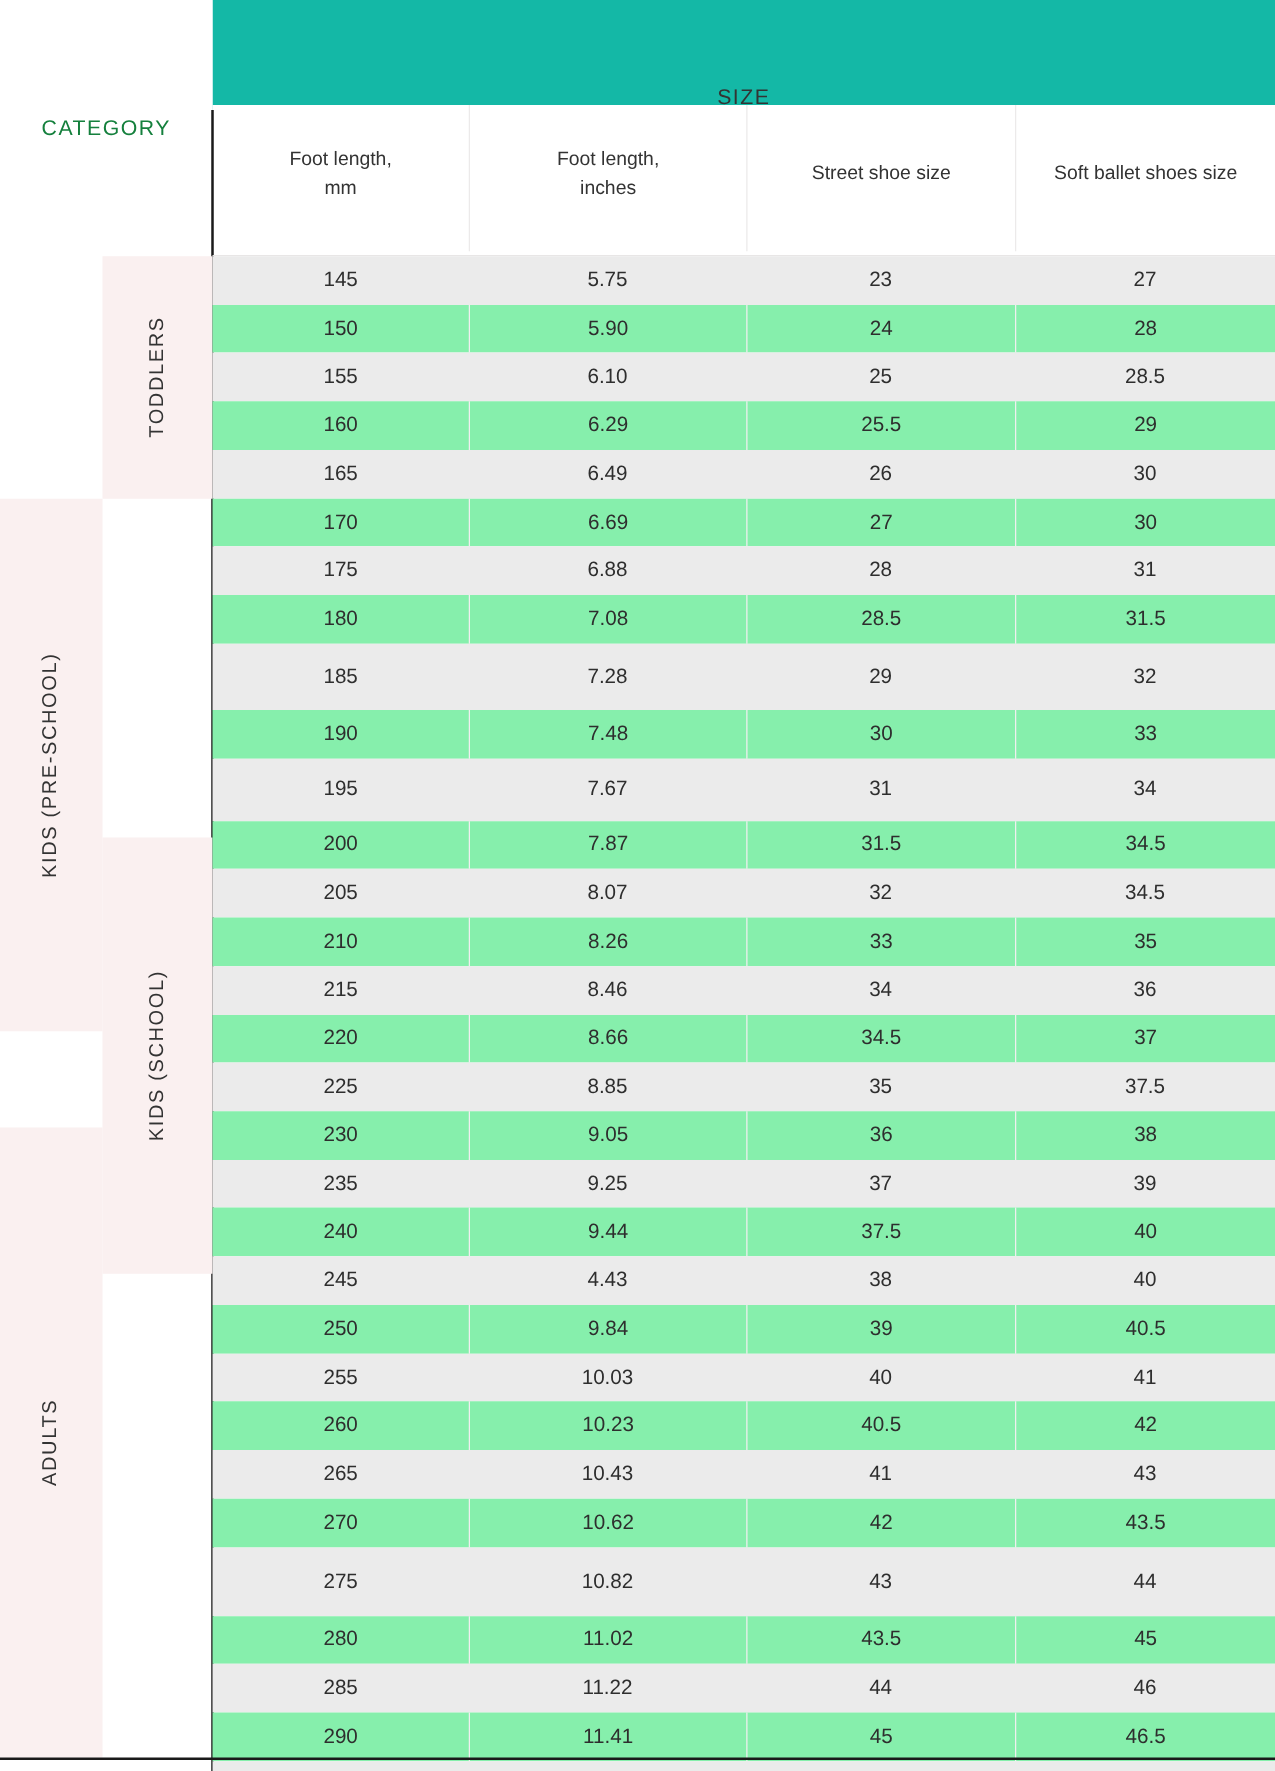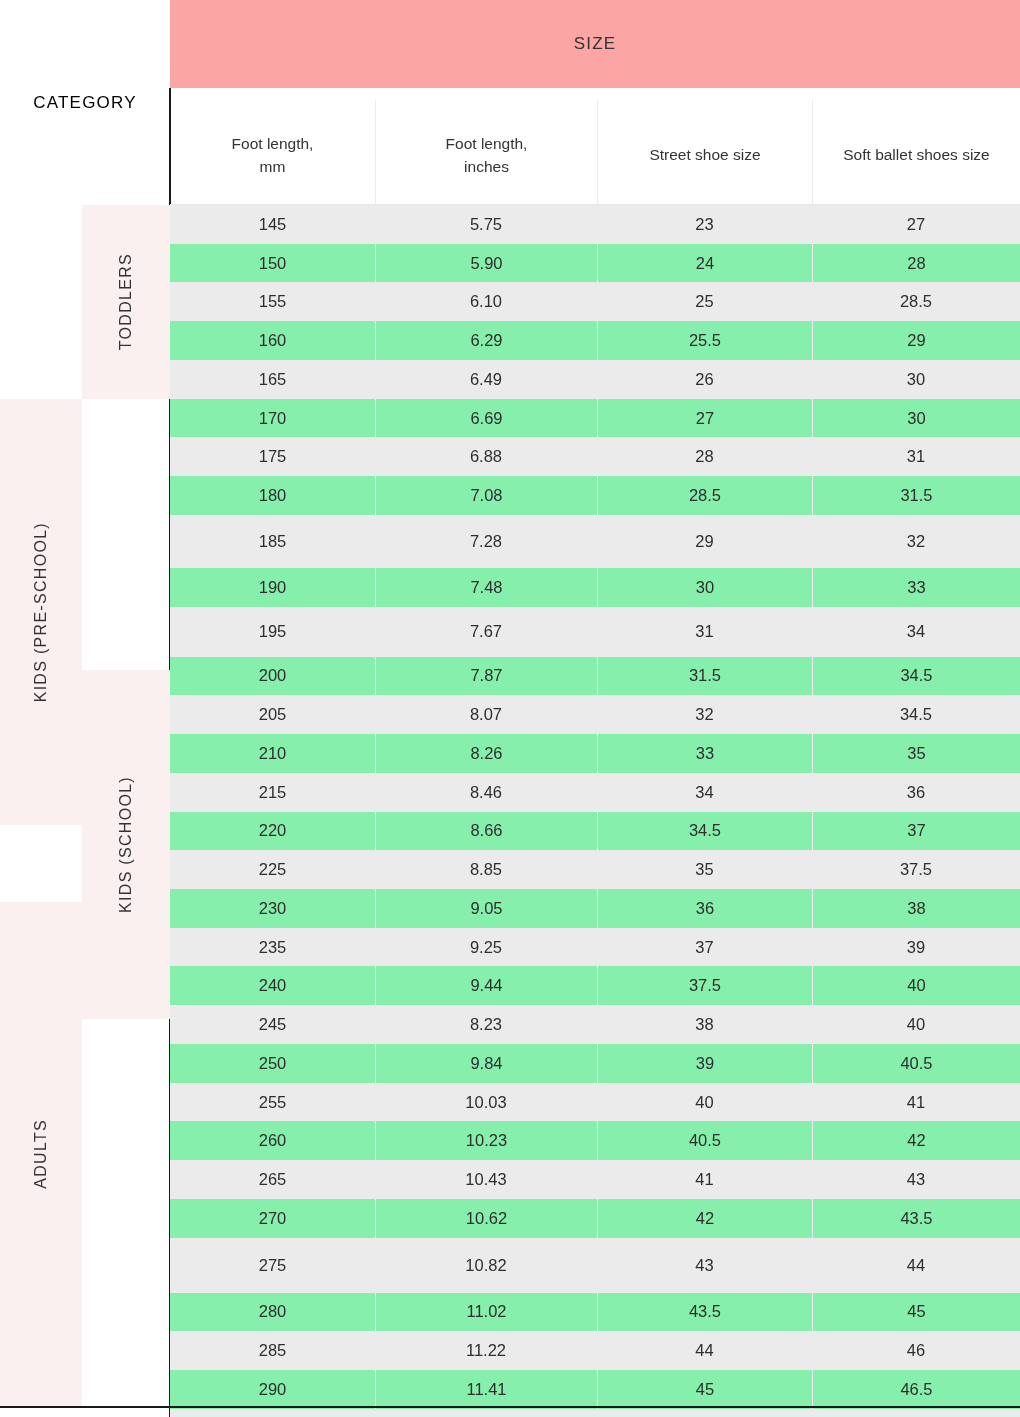--- a/index.html
+++ b/index.html
@@ -27,23 +27,23 @@
     position: absolute;
     left: 0; top: 0;
     width: 1020px;
     height: 205px;
   }
   .header-size-band {
     position: absolute;
     left: 170px; top: 0;
     width: 850px;
     height: 88px;
-    background: #fca5a5;
-    display: flex;
-    align-items: center;
+    background: #14b8a6;
+    display: flex;
+    align-items: flex-end;
     justify-content: center;
   }
   .header-size-label {
     font-size: 17px;
     letter-spacing: 1.2px;
     color: #333;
   }
   .header-category-cell {
     position: absolute;
     left: 0; top: 0;
@@ -52,25 +52,25 @@
     background: #ffffff;
     display: flex;
     align-items: flex-start;
     justify-content: center;
     padding-top: 93px;
     box-sizing: border-box;
   }
   .header-category-label {
     font-size: 17px;
     letter-spacing: 1.2px;
-    color: #000000;
+    color: #15803d;
   }
   .header-subrow {
     position: absolute;
-    left: 170px; top: 100px;
+    left: 170px; top: 84px;
     width: 850px;
     height: 117px;
     display: flex;
     background: #ffffff;
   }
   .subcol {
     display: flex;
     align-items: center;
     justify-content: center;
     text-align: center;
@@ -341,21 +341,21 @@
         <div class="cell c-ballet">39</div>
       </div>
       <div class="data-row plain" style="height: 38.7419px; text-align: right;">
         <div class="cell c-mm">240</div>
         <div class="cell c-inches">9.44</div>
         <div class="cell c-street">37.5</div>
         <div class="cell c-ballet">40</div>
       </div>
       <div class="data-row stripe" style="height: 38.7419px;">
         <div class="cell c-mm">245</div>
-        <div class="cell c-inches">8.23</div>
+        <div class="cell c-inches">4.43</div>
         <div class="cell c-street">38</div>
         <div class="cell c-ballet">40</div>
       </div>
       <div class="data-row plain" style="height: 38.7419px;">
         <div class="cell c-mm">250</div>
         <div class="cell c-inches">9.84</div>
         <div class="cell c-street">39</div>
         <div class="cell c-ballet">40.5</div>
       </div>
       <div class="data-row stripe" style="height: 38.7419px;">

